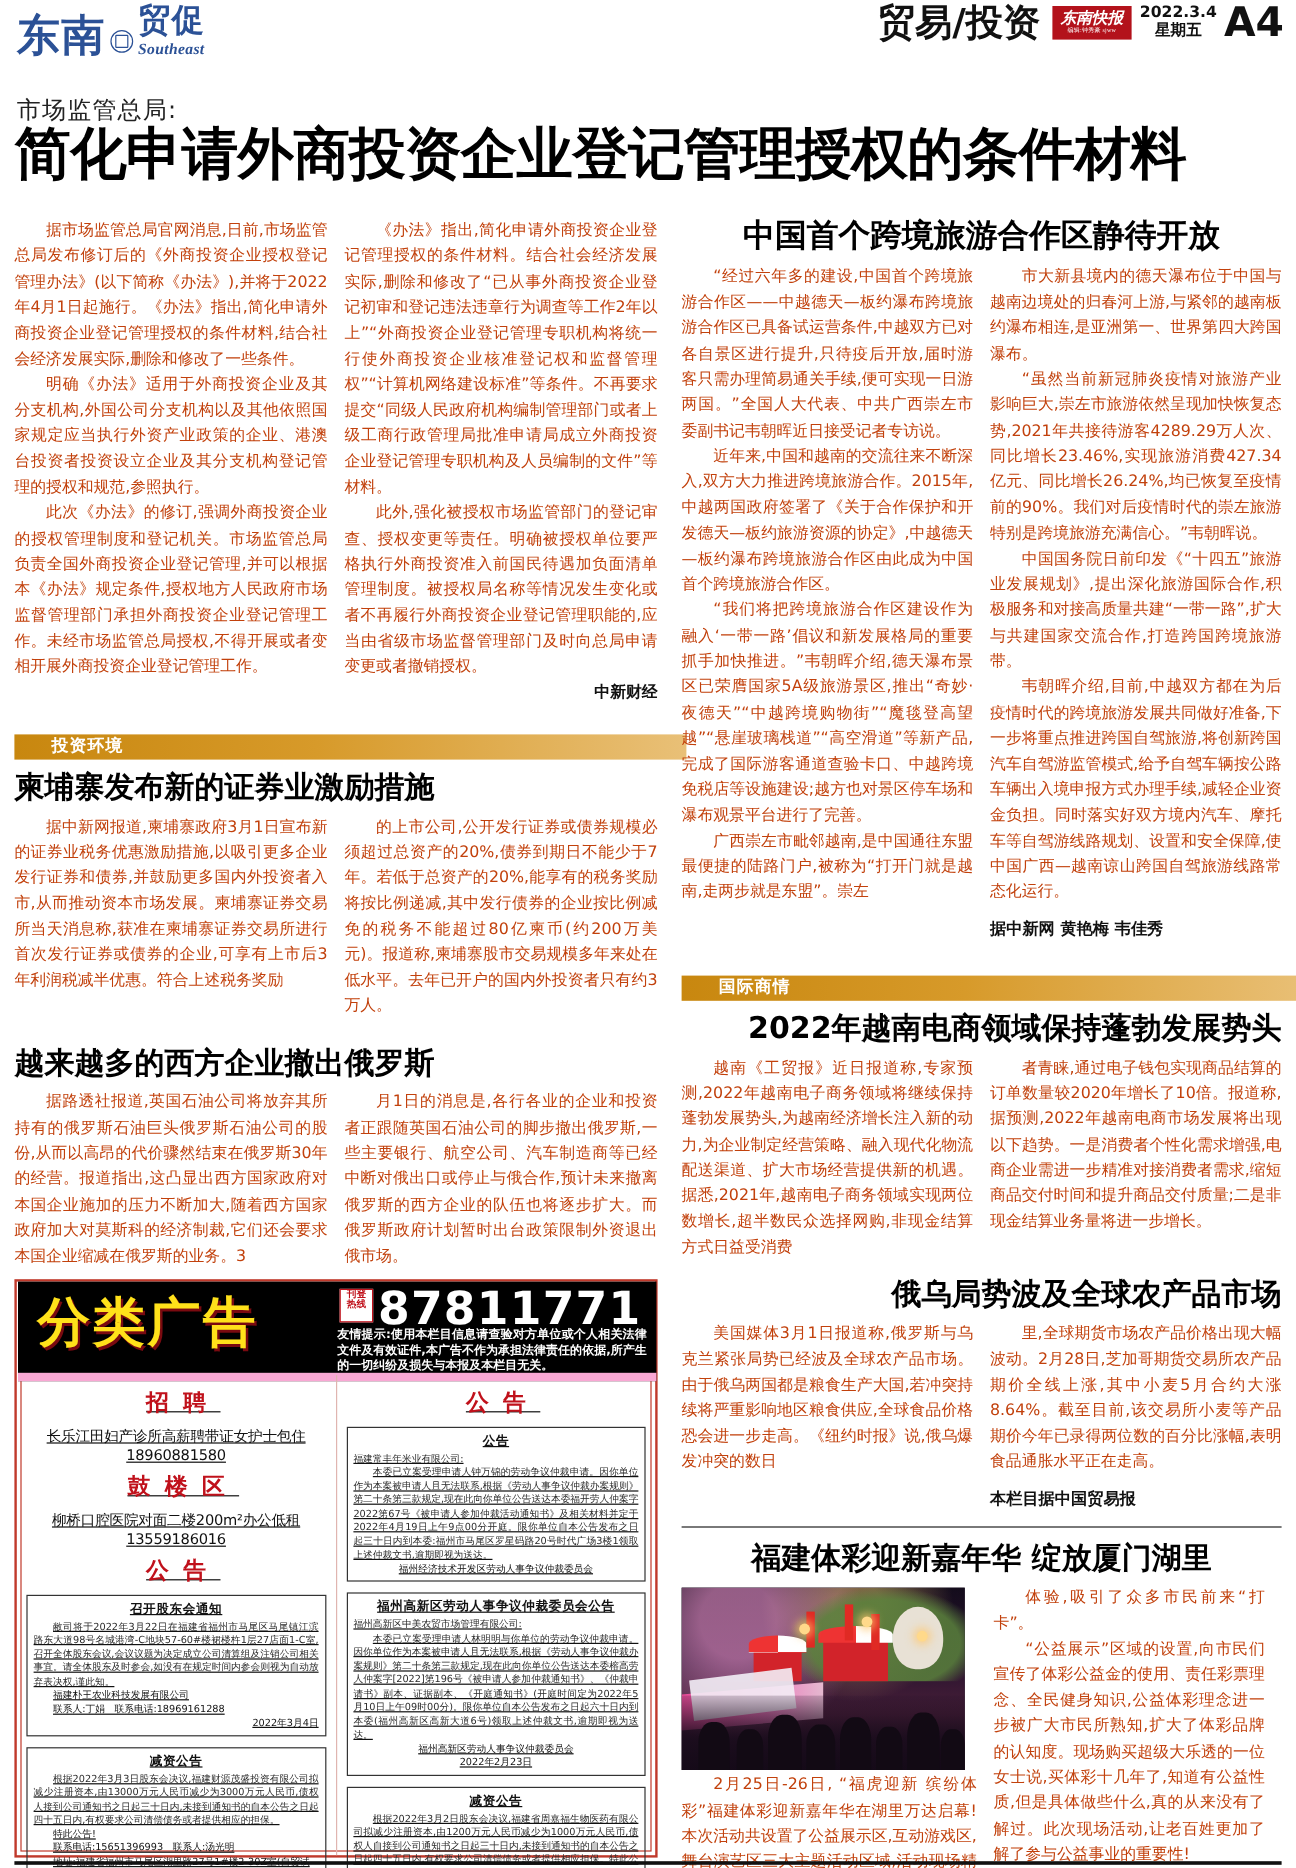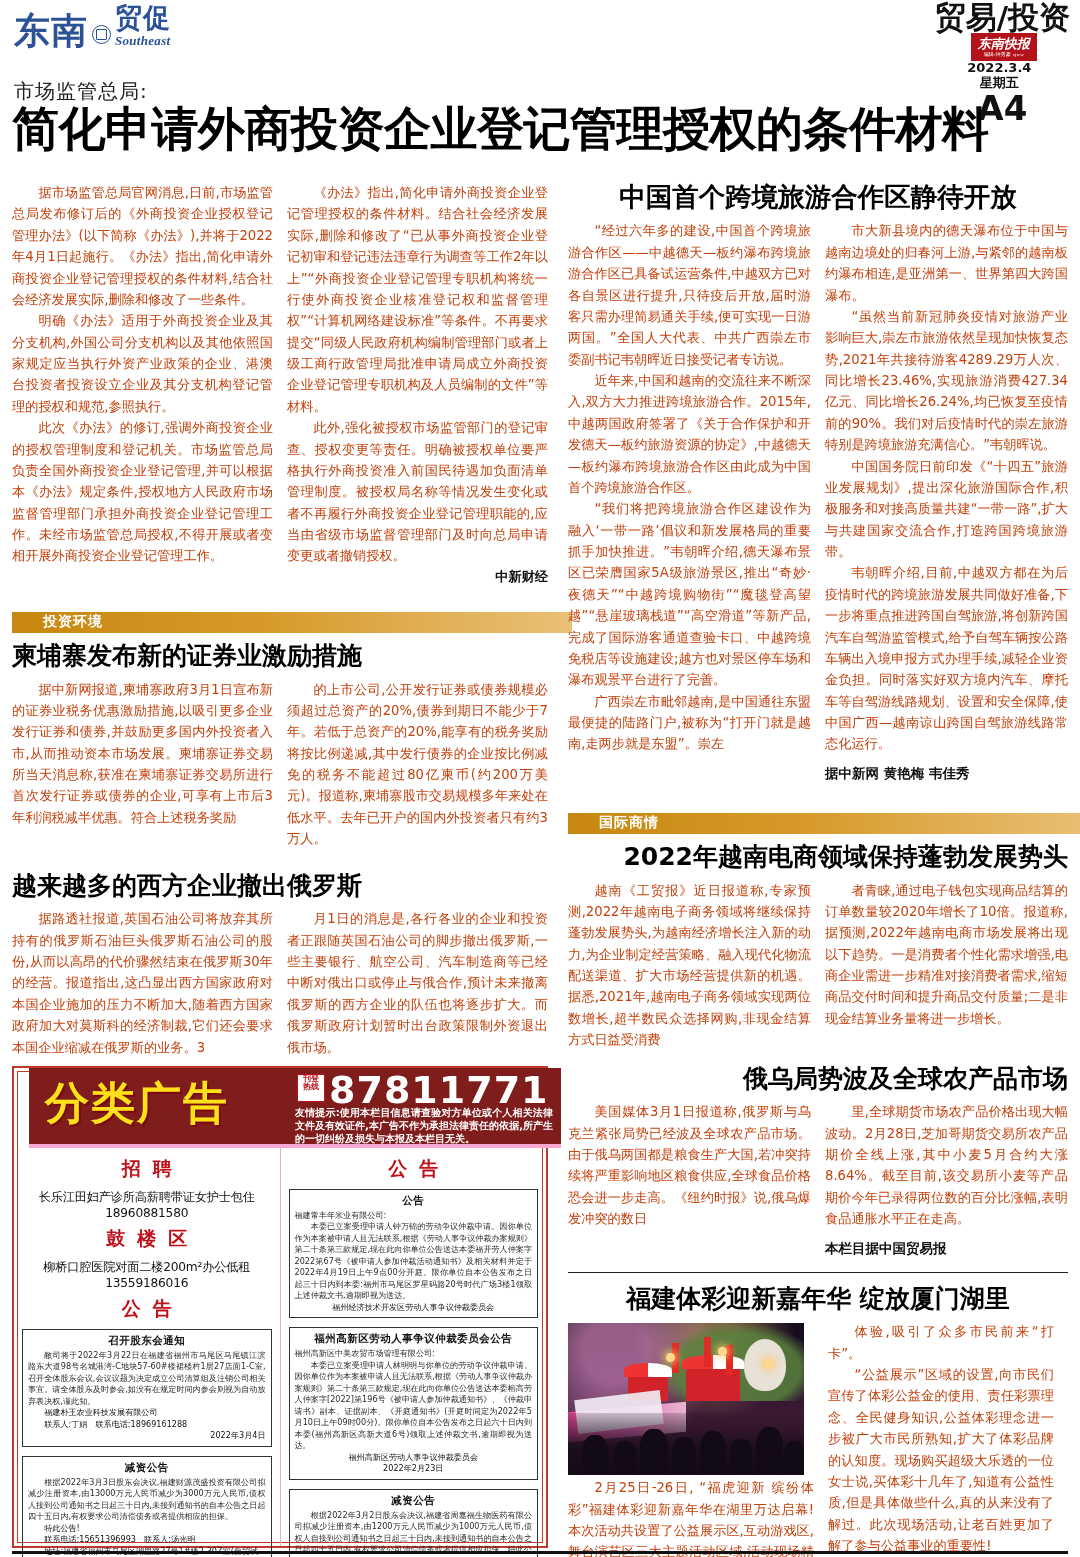--- a/index.html
+++ b/index.html
@@ -33,21 +33,21 @@
   .logo-right{display:flex;flex-direction:column;align-items:flex-start;margin-left:1px;}
   .logo-cn2{
     font-family:"DejaVu Sans","Liberation Sans",sans-serif;
     font-weight:bold;font-size:27px;color:#2b5196;line-height:1;letter-spacing:1px;
   }
   .logo-en{
     font-family:"Liberation Serif",serif;font-weight:bold;font-style:italic;
     font-size:13px;color:#2b5196;margin-top:2px;letter-spacing:.3px;
   }
 
-  .head-right{position:absolute;right:10px;top:2px;display:flex;align-items:center;flex-direction:column;}
+  .head-right{position:absolute;right:10px;top:2px;display:flex;align-items:center;}
   .head-section{
     font-family:"DejaVu Sans","Liberation Sans",sans-serif;
     font-weight:bold;font-size:31px;color:#111;letter-spacing:0px;line-height:1;
   }
   .head-brandbox{
     width:66px;height:28px;background:#b3121b;margin:0 7px 0 10px;
     display:flex;flex-direction:column;align-items:center;justify-content:center;
     color:#fff;overflow:hidden;
   }
   .head-brandbox .b1{font-family:"DejaVu Sans",sans-serif;font-weight:bold;font-size:13px;font-style:italic;line-height:1;}
@@ -121,22 +121,22 @@
 
   .hr-thin{height:1px;background:#222;margin:14px 0 12px 0;}
 
   
   .ads{
     position:absolute;left:12px;top:1066px;width:536px;height:482px;
     border:2px solid #c0392b;background:#fff;box-sizing:border-box;
   }
   .ads-inner{position:absolute;left:3px;top:3px;right:3px;bottom:3px;border:1px solid #c0392b;}
   .ads-banner{
-    position:absolute;left:15px;top:0;width:100%;height:76px;background:#7f1d1d;
-    border-bottom:4px solid #f9a8d4;
+    position:absolute;left:1px;top:0;width:100%;height:76px;background:#000000;
+    border-bottom:7px solid #f9a8d4;
   }
   .ads-banner-title{
     position:absolute;left:16px;top:6px;
     font-family:"DejaVu Sans","Liberation Sans",sans-serif;font-weight:bold;
     font-size:44px;color:#ffe11a;letter-spacing:2px;line-height:1.3;
     text-shadow:2px 2px 0 #7a0a10;
   }
   .hotline-tag{
     position:absolute;left:268px;top:6px;width:26px;height:26px;background:#fff;
     border:1px solid #c0111b;display:flex;flex-direction:column;
@@ -146,21 +146,21 @@
   .hotline-num{
     position:absolute;left:300px;top:0px;
     font-family:"DejaVu Sans","Liberation Sans",sans-serif;font-weight:bold;
     font-size:38px;color:#fff;letter-spacing:1px;
   }
   .hotline-note{
     position:absolute;left:266px;top:38px;width:258px;
     font-family:"DejaVu Sans","Liberation Sans",sans-serif;font-size:10px;
     color:#fff;line-height:1.32;text-align:justify;font-weight:bold;
   }
-  .ads-cols{position:absolute;left:0;top:78px;right:0;bottom:0;display:flex;}
+  .ads-cols{position:absolute;left:0;top:78px;right:0;bottom:0;display:flex;text-decoration:underline;}
   .ads-col{flex:1;padding:4px 8px 0 8px;box-sizing:border-box;}
   .ads-col.sep{border-right:1px solid #e0b5b0;}
   .ads-cat{
     text-align:center;font-family:"DejaVu Sans","Liberation Sans",sans-serif;
     font-weight:bold;font-size:19px;color:#c0111b;letter-spacing:12px;
     margin:6px 0 7px 0;padding-left:12px;
   }
   .ads-line{
     font-family:"DejaVu Sans","Liberation Sans",sans-serif;font-size:12.2px;
     color:#111;text-align:center;margin:4px 0 6px 0;letter-spacing:-0.2px;

